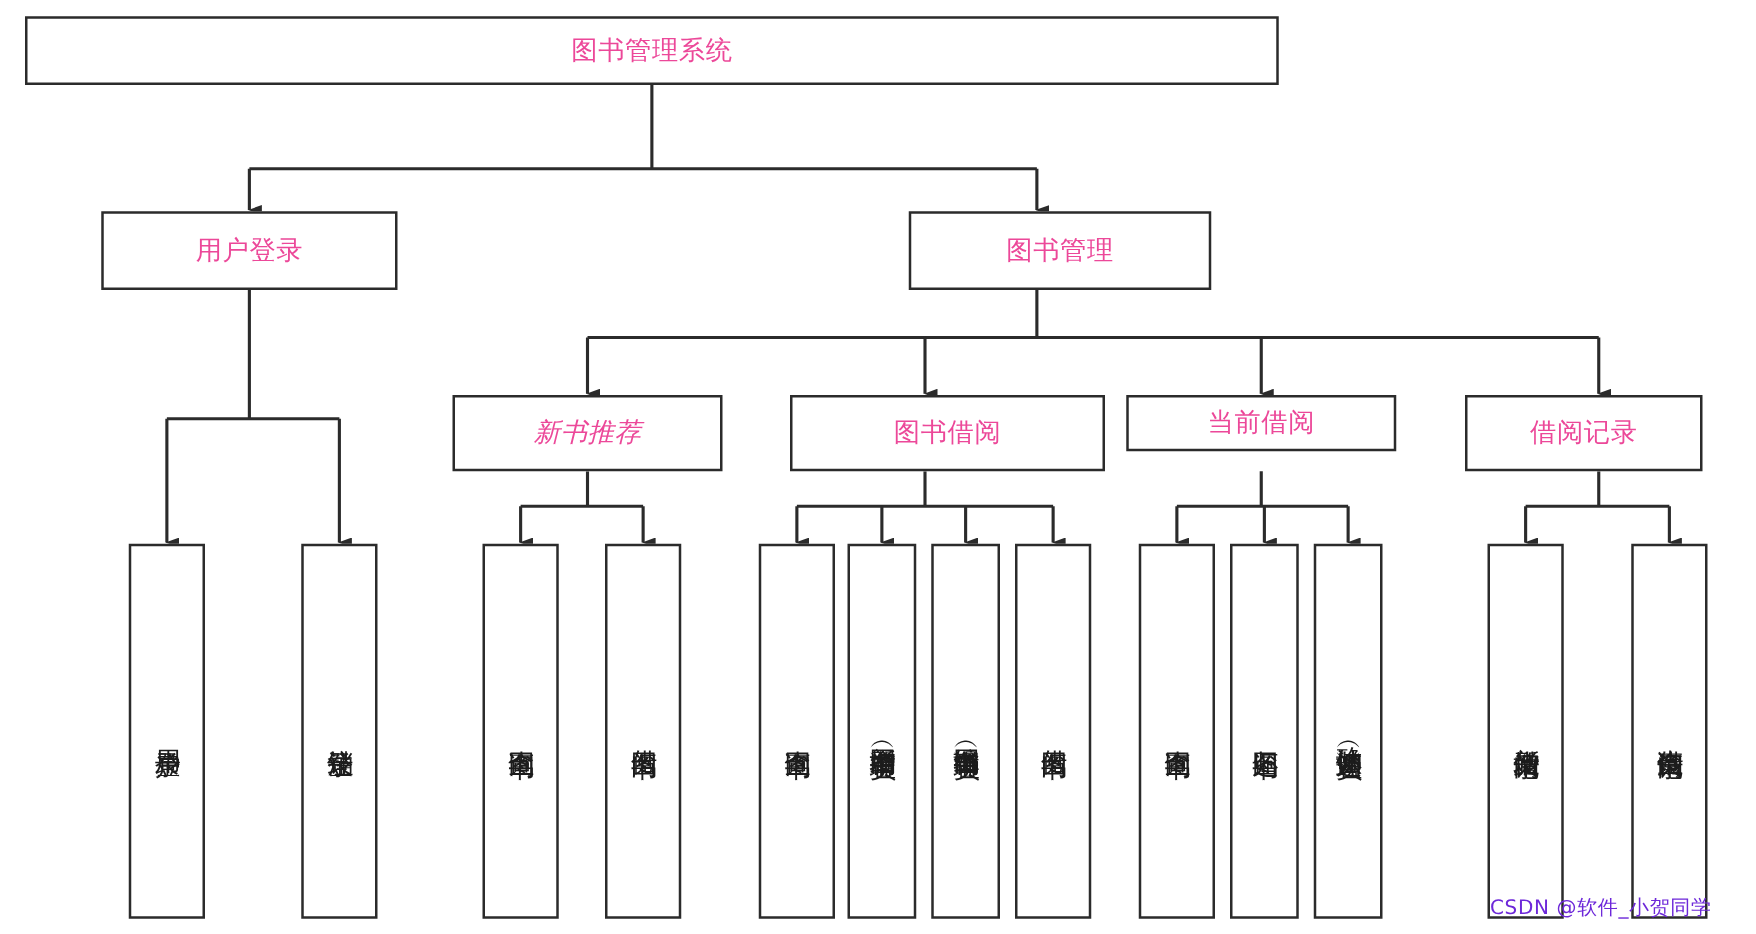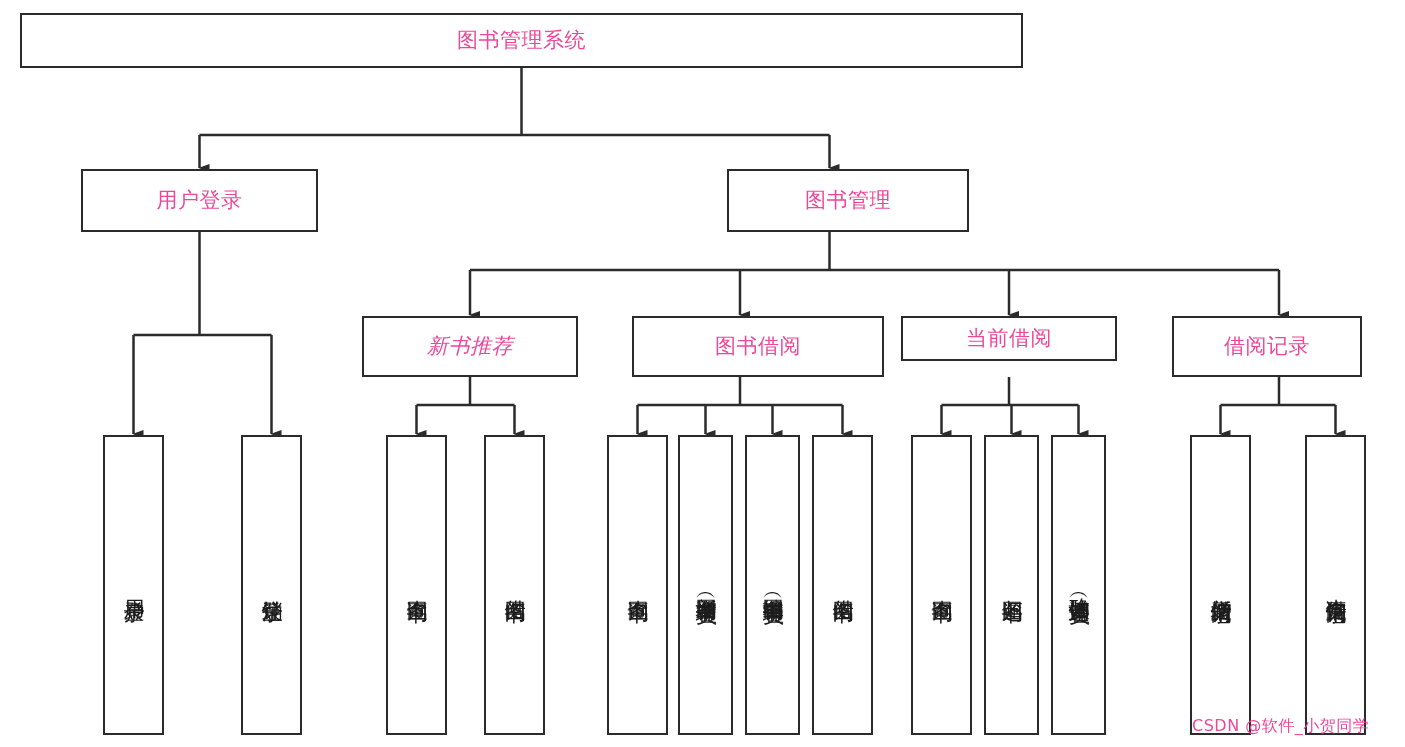--- a/index.html
+++ b/index.html
@@ -160,14 +160,14 @@
       <div class="node-box" style="left: 1051px; top: 435px; width: 55px; height: 300px;">
         <span class="node-label-v">确认归还（管理员）</span>
       </div>
       <div class="node-box" style="left: 1190px; top: 435px; width: 61px; height: 300px;">
         <span class="node-label-v">新增借阅记录</span>
       </div>
       <div class="node-box" style="left: 1305px; top: 435px; width: 61px; height: 300px;">
         <span class="node-label-v">查询借阅记录</span>
       </div>
     </div>
-  <div class="watermark" style="left: 1192px; top: 716px; color: #ec4899;">CSDN @软件_小贺同学</div>
+  <div class="watermark" style="left: 1192px; top: 716px; color: #6d28d9;">CSDN @软件_小贺同学</div>
 </div>
 
 </body></html>

